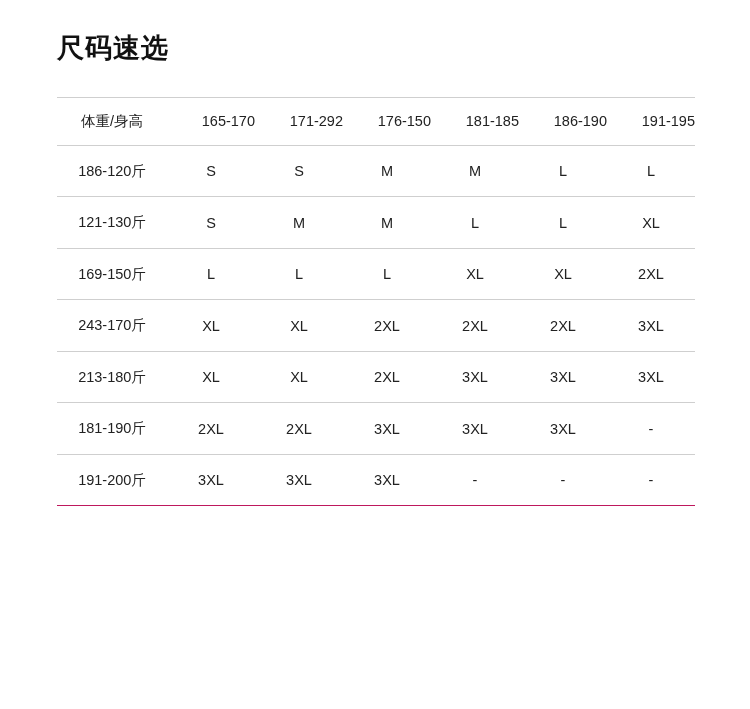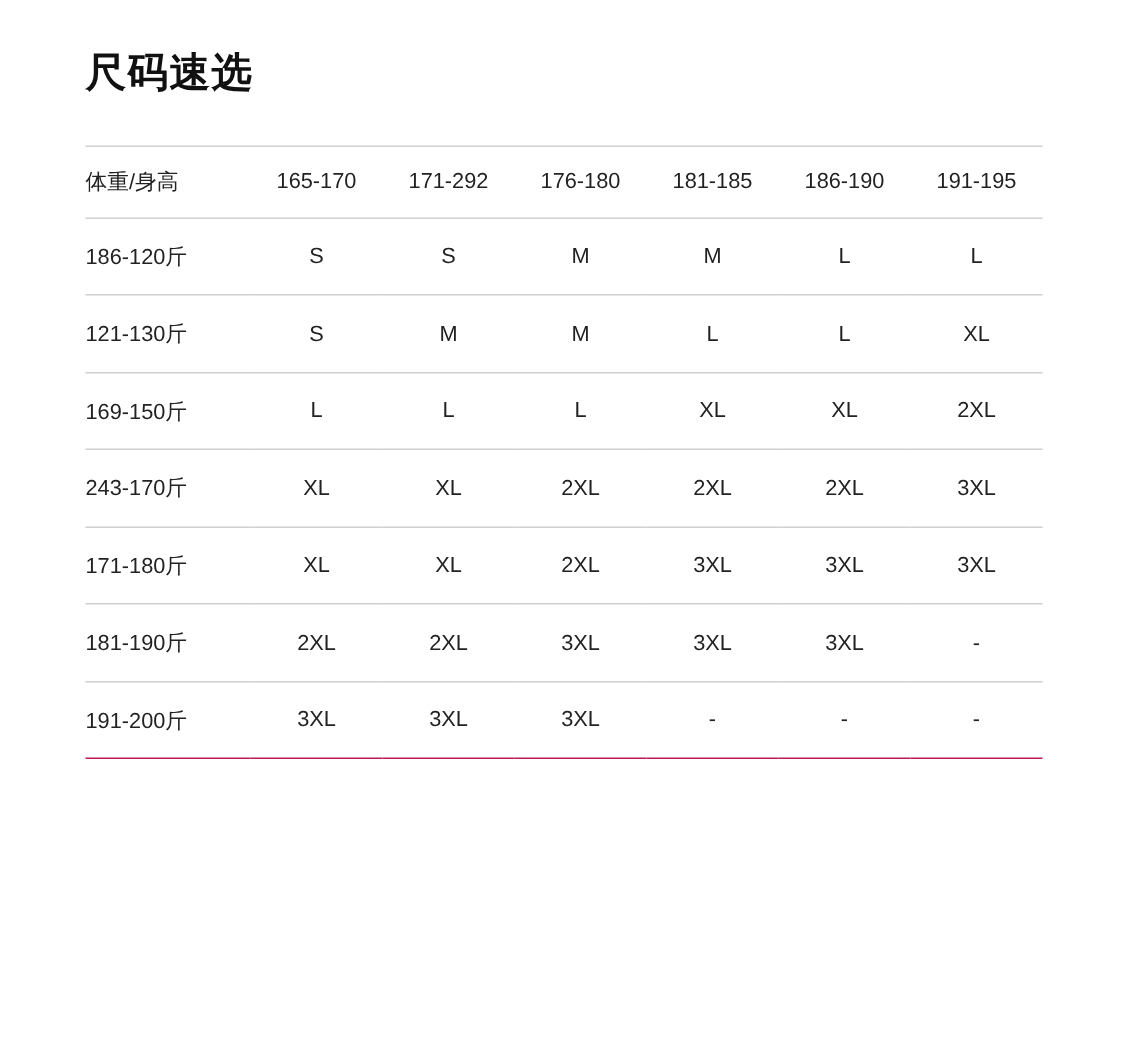--- a/index.html
+++ b/index.html
@@ -44,27 +44,28 @@
     font-size: 14.5px;
     color: #222222;
     border-bottom: 1px solid #cfcfcf;
     padding: 0;
     height: 50.5px;
     vertical-align: middle;
   }
   .size-table thead th {
     height: 47px;
     border-bottom: 1px solid #cfcfcf;
+    text-align: right;
   }
   .size-table thead tr.toprule th {
     border-top: 1px solid #cfcfcf;
   }
   .size-table th.rowhead,
   .size-table td.rowhead {
-    text-align: left;
+    text-align: center;
     padding-left: 0;
     width: 110px;
     font-size: 14.5px;
     color: #222222;
   }
   .size-table tbody tr:last-child td {
     border-bottom: 1px solid #be185d;
   }
   .col {
     width: 88px;
@@ -79,21 +80,21 @@
 <div class="page">
 
   <div class="title">尺码速选</div>
 
   <table class="size-table">
     <thead>
       <tr class="toprule">
         <th class="rowhead">体重/身高</th>
         <th class="col">165-170</th>
         <th class="col">171-292</th>
-        <th class="col">176-180</th>
+        <th class="col">176-150</th>
         <th class="col">181-185</th>
         <th class="col">186-190</th>
         <th class="col">191-195</th>
       </tr>
     </thead>
     <tbody>
       <tr>
         <td class="rowhead">186-120斤</td>
         <td>S</td>
         <td>S</td>
@@ -123,21 +124,21 @@
       <tr>
         <td class="rowhead">243-170斤</td>
         <td>XL</td>
         <td>XL</td>
         <td>2XL</td>
         <td>2XL</td>
         <td>2XL</td>
         <td>3XL</td>
       </tr>
       <tr>
-        <td class="rowhead">171-180斤</td>
+        <td class="rowhead">213-180斤</td>
         <td>XL</td>
         <td>XL</td>
         <td>2XL</td>
         <td>3XL</td>
         <td>3XL</td>
         <td>3XL</td>
       </tr>
       <tr>
         <td class="rowhead">181-190斤</td>
         <td>2XL</td>

